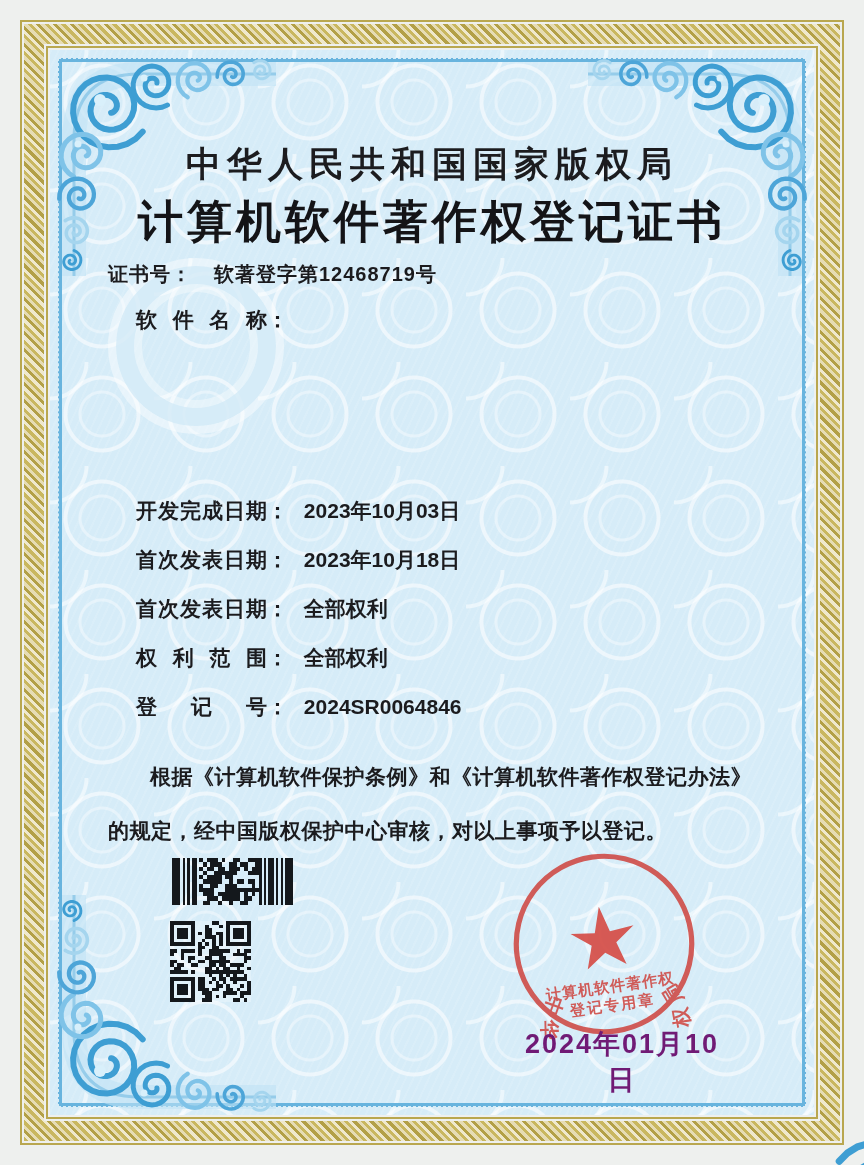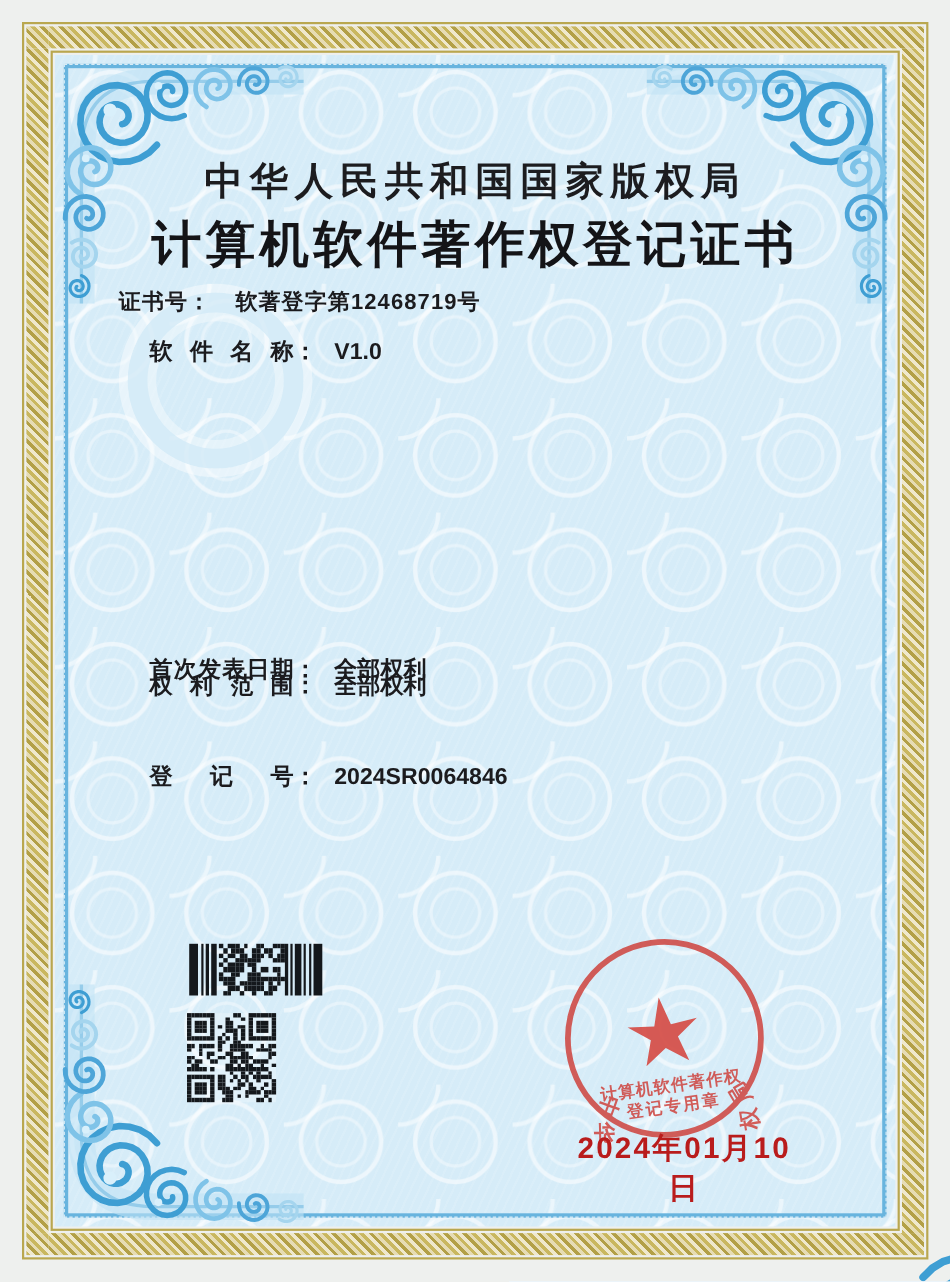--- a/index.html
+++ b/index.html
@@ -55,21 +55,21 @@
   .barcode .noise b{display:block;}
   .barcode .noise b.on{background:#14181c;}
   .qr{position:absolute;left:170px;top:921px;width:81px;height:81px;display:grid;
     grid-template-columns:repeat(23,1fr);grid-template-rows:repeat(23,1fr);background:rgba(255,255,255,.25);}
   .qr b{display:block;}
   .qr b.on{background:#14181c;}
 
   
   .seal{position:absolute;left:510px;top:850px;width:188px;height:188px;transform:rotate(-8deg);opacity:.88;}
   .seal text{font-family:"Liberation Sans","DejaVu Sans",sans-serif;font-weight:700;}
-  .issue-date{top:1026px;left:512px;width:220px;text-align:center;font-size:27px;letter-spacing:2px;color:#b91c1c;}
+  .issue-date{top:1026px;left:512px;width:220px;text-align:center;font-size:27px;letter-spacing:2px;color:#701a75;}
 </style>
 </head>
 <body>
 
 <div class="page">
 
   <div class="gold-line-outer"></div>
   <div class="gold-band"></div>
   <div class="gold-line-inner"></div>
   <div class="paper"></div>
@@ -143,42 +143,50 @@
 
   <div class="txt issuer">中华人民共和国国家版权局</div>
   <div class="txt cert-title">计算机软件著作权登记证书</div>
   <div class="txt certno">
     <span>证书号：</span><span class="gap"></span><span>软著登字第12468719号</span>
   </div>
 
   <div class="txt row" style="top:306px">
     <span class="lab">软件名称</span><span class="colon">：</span>
     <div class="val val-block">
-      <div>V1.0</div>
     </div>
   </div>
 
 
-
+  <div class="txt row" style="top:497px">
+    <span class="lab">开发完成日期</span><span class="colon">：</span>
+    <span class="val">2023年10月03日</span>
+  </div>
+
+  <div class="txt row" style="top:546px">
+    <span class="lab">首次发表日期</span><span class="colon">：</span>
+    <span class="val">2023年10月18日</span>
+  </div>
 
   <div class="txt row" style="top:595px">
     <span class="lab">首次发表日期</span><span class="colon">：</span>
     <span class="val">全部权利</span>
   </div>
 
-  <div class="txt row" style="top:610px">
+  <div class="txt row" style="top:644px">
     <span class="lab">权利范围</span><span class="colon">：</span>
     <span class="val">全部权利</span>
   </div>
 
   <div class="txt row" style="top:693px">
     <span class="lab">登记号</span><span class="colon">：</span>
     <span class="val">2024SR0064846</span>
   </div>
 
+  <div class="txt statement">根据《计算机软件保护条例》和《计算机软件著作权登记办法》的规定，经中国版权保护中心审核，对以上事项予以登记。</div>
 
   <div class="barcode">
       <i class="bk" style="width:8px"></i>
       <i class="sp" style="width:3px"></i>
       <i class="bk" style="width:2px"></i>
       <i class="sp" style="width:2px"></i>
       <i class="bk" style="width:3px"></i>
       <i class="sp" style="width:2px"></i>
       <i class="bk" style="width:5px"></i>
       <i class="sp" style="width:2px"></i>

